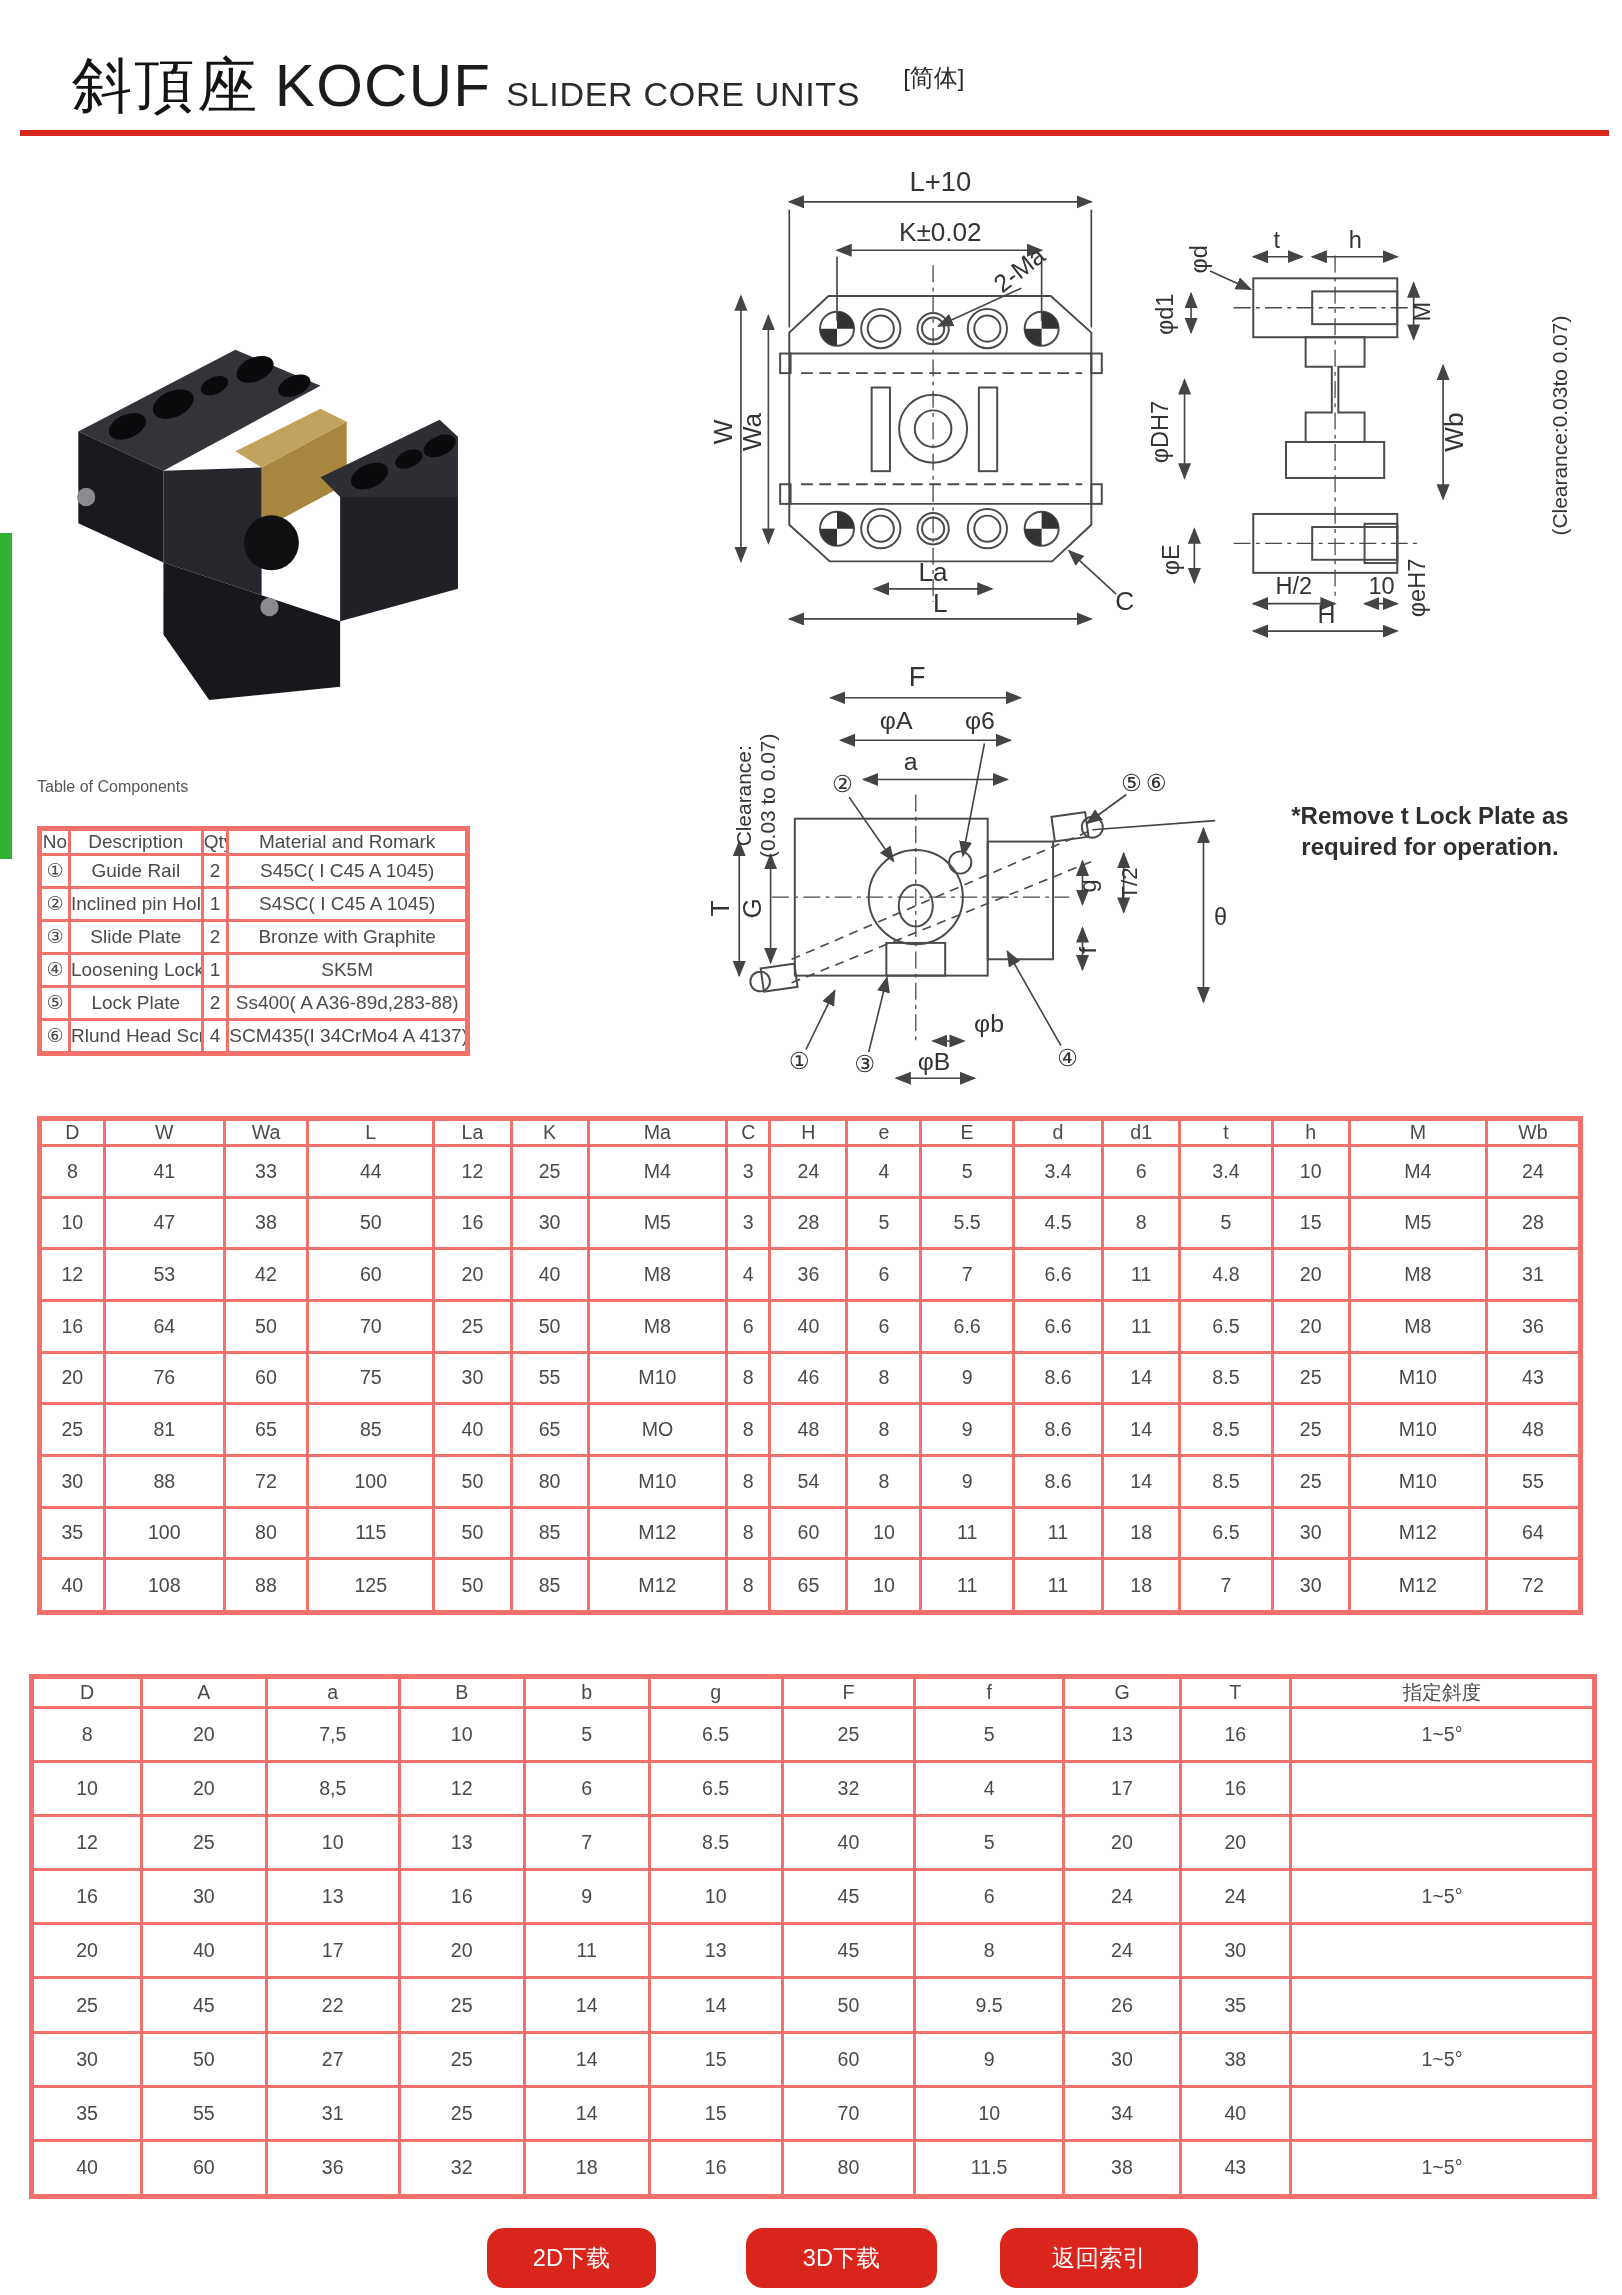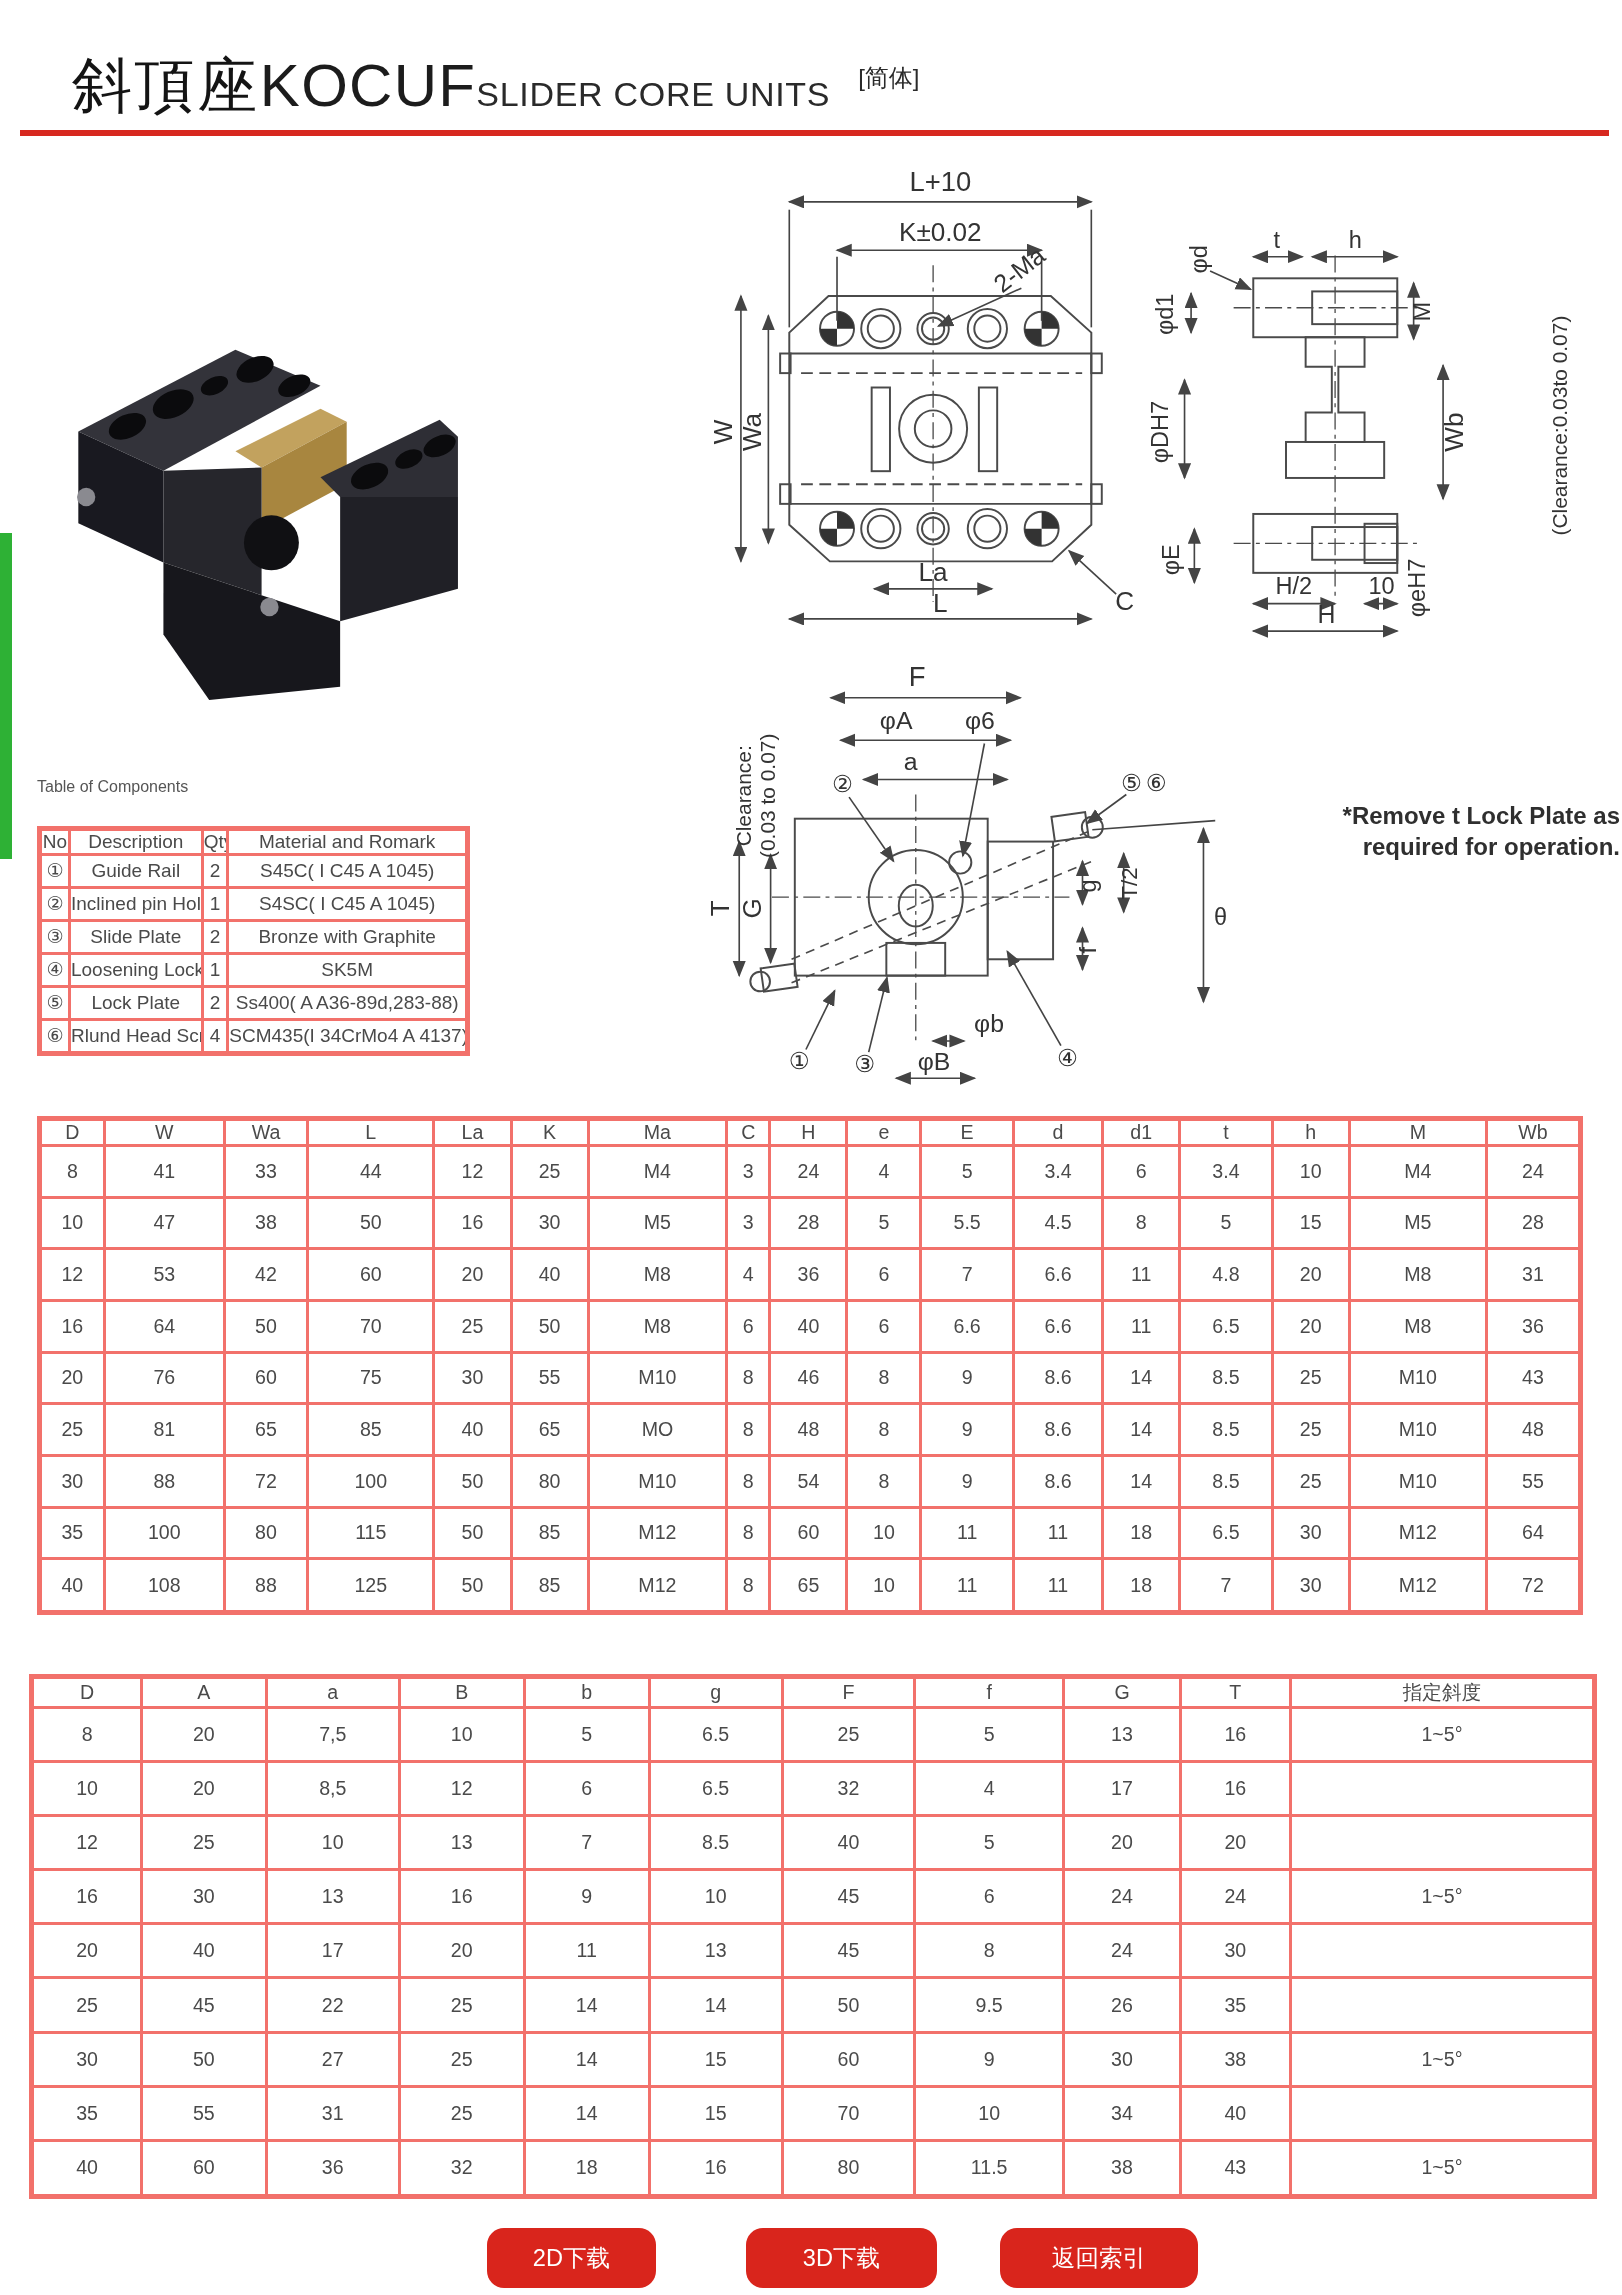--- a/index.html
+++ b/index.html
@@ -8,21 +8,21 @@
     --coral:#f2716b;
     --ink:#3f3f3f;
     --line:#4a4a4a;
   }
   *{margin:0;padding:0;box-sizing:border-box;}
   html,body{background:#ffffff;}
   body{font-family:"Liberation Sans","DejaVu Sans",sans-serif;color:var(--ink);}
   .page{position:relative;width:1622px;height:2295px;background:#fff;overflow:hidden;}
 
   
-  .title-row{position:absolute;left:72px;top:46px;display:flex;align-items:baseline;gap:0;white-space:nowrap;}
+  .title-row{position:absolute;left:72px;top:46px;display:flex;align-items:baseline;gap:15px;white-space:nowrap;}
   .title-cn{font-size:60px;color:#141414;letter-spacing:2.6px;}
   .title-code{font-size:60px;color:#1c1c1c;letter-spacing:1.3px;}
   .title-en{font-size:34px;color:#2a2a2a;letter-spacing:0.7px;}
   .title-variant{font-size:24px;color:#2a2a2a;transform:translateY(-19.6px);margin-left:28px;}
   .logo{position:absolute;left:1394px;top:11.8px;width:216px;height:115px;}
   .logo-cn{position:absolute;left:11.8px;top:18.3px;font-size:27.5px;letter-spacing:9.2px;color:#3a3a3a;font-weight:700;}
   .logo-mark{position:absolute;right:0px;top:-18.3px;font-size:105px;font-weight:800;font-style:italic;color:var(--red);letter-spacing:-13px;}
   .red-rule{position:absolute;left:19.6px;top:130px;width:1589px;height:5.9px;background:var(--rule-red);}
 
   
@@ -30,21 +30,21 @@
 
   
   .photo{position:absolute;left:39px;top:281px;width:419px;height:432px;}
 
   
   .drawing{position:absolute;}
   .dwgA{left:703px;top:157px;width:438px;height:478px;}
   .dwgB{left:1142px;top:216px;width:468px;height:429px;}
   .dwgC{left:700px;top:645px;width:595px;height:452px;}
   svg text{font-family:"Liberation Sans","DejaVu Sans",sans-serif;fill:#333;}
-  .note{position:absolute;left:1240px;top:800px;width:380px;font-size:24px;font-weight:600;color:#2f2f2f;line-height:1.3;text-align:right;}
+  .note{position:absolute;left:1240px;top:800px;width:380px;font-size:24px;font-weight:600;color:#2f2f2f;line-height:1.3;text-align:center;}
 
   
   .comp-title{position:absolute;left:37px;top:753px;font-size:16px;color:#555;margin-top:25px;}
   .comp-table-wrap{position:absolute;left:37px;top:826px;width:433px;height:230px;}
   .t1-wrap{position:absolute;left:37px;top:1116px;width:1546px;height:499px;}
   .t2-wrap{position:absolute;left:29.4px;top:1674px;width:1568px;height:525px;}
   table.red-table{border-collapse:collapse;table-layout:fixed;width:100%;height:100%;border:5.2px solid var(--coral);padding-left:12px;}
   table.red-table th,table.red-table td{border:3.3px solid var(--coral);text-align:center;vertical-align:middle;font-weight:400;color:#4a4a4a;overflow:hidden;white-space:nowrap;}
   .comp-table-wrap td,.comp-table-wrap th{font-size:19px;}
   .t1-wrap td,.t1-wrap th{font-size:19.6px;}

